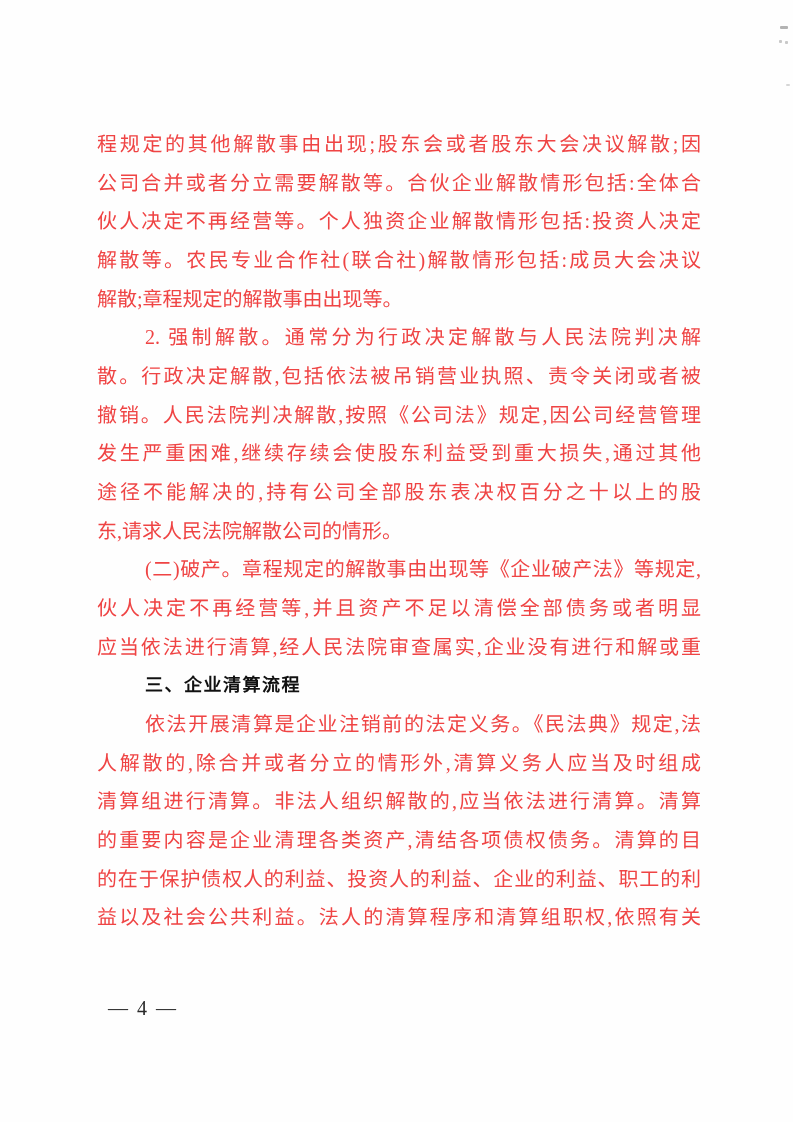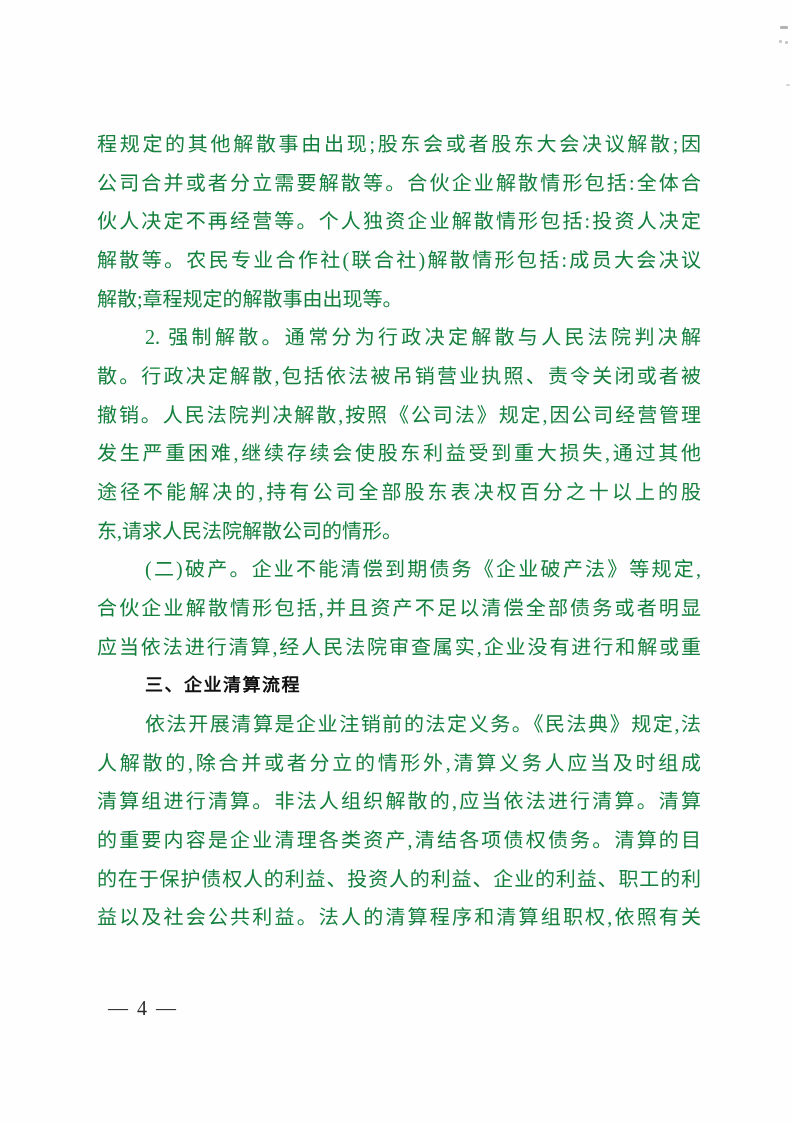--- a/index.html
+++ b/index.html
@@ -25,21 +25,21 @@
     width: 604px;
   }
   .para { margin: 0; padding: 0; }
   .line {
     font-size: 20px;
     line-height: 38.68px;
     height: 38.68px;
     overflow: hidden;
     text-align: justify;
     text-justify: inter-character;
-    color: #15803d;
+    color: #ef4444;
   }
   .line.fill { text-align-last: justify; }
   .line.end  { text-align-last: left; }
   .line.indent { text-indent: 48px; }
   .em { font-weight: normal; }
   .para.heading .line {
     font-family: "Liberation Sans", "DejaVu Sans", sans-serif;
     font-weight: bold;
     font-size: 18px;
     letter-spacing: 1.5px;
@@ -84,22 +84,22 @@
       </div>
       <div class="para body">
         <div class="line fill indent"><span class="em">2. 强制解散。</span><span class="seg">通常分为行政决定解散与人民法院判决解</span></div>
         <div class="line fill"><span class="seg">散。行政决定解散,包括依法被吊销营业执照、责令关闭或者被</span></div>
         <div class="line fill"><span class="seg">撤销。人民法院判决解散,按照《公司法》规定,因公司经营管理</span></div>
         <div class="line fill"><span class="seg">发生严重困难,继续存续会使股东利益受到重大损失,通过其他</span></div>
         <div class="line fill"><span class="seg">途径不能解决的,持有公司全部股东表决权百分之十以上的股</span></div>
         <div class="line end"><span class="seg">东,请求人民法院解散公司的情形。</span></div>
       </div>
       <div class="para body">
-        <div class="line fill indent"><span class="em">(二)破产。</span><span class="seg">企业不能清偿到期债务《企业破产法》等规定,</span></div>
-        <div class="line fill"><span class="seg">合伙企业解散情形包括,并且资产不足以清偿全部债务或者明显</span></div>
+        <div class="line fill indent"><span class="em">(二)破产。</span><span class="seg">章程规定的解散事由出现等《企业破产法》等规定,</span></div>
+        <div class="line fill"><span class="seg">伙人决定不再经营等,并且资产不足以清偿全部债务或者明显</span></div>
         <div class="line fill"><span class="seg">应当依法进行清算,经人民法院审查属实,企业没有进行和解或重</span></div>
       </div>
       <div class="para heading">
         <div class="line end indent"><span class="seg">三、企业清算流程</span></div>
       </div>
       <div class="para body">
         <div class="line fill indent"><span class="seg">依法开展清算是企业注销前的法定义务。《民法典》规定,法</span></div>
         <div class="line fill"><span class="seg">人解散的,除合并或者分立的情形外,清算义务人应当及时组成</span></div>
         <div class="line fill"><span class="seg">清算组进行清算。非法人组织解散的,应当依法进行清算。清算</span></div>
         <div class="line fill"><span class="seg">的重要内容是企业清理各类资产,清结各项债权债务。清算的目</span></div>

